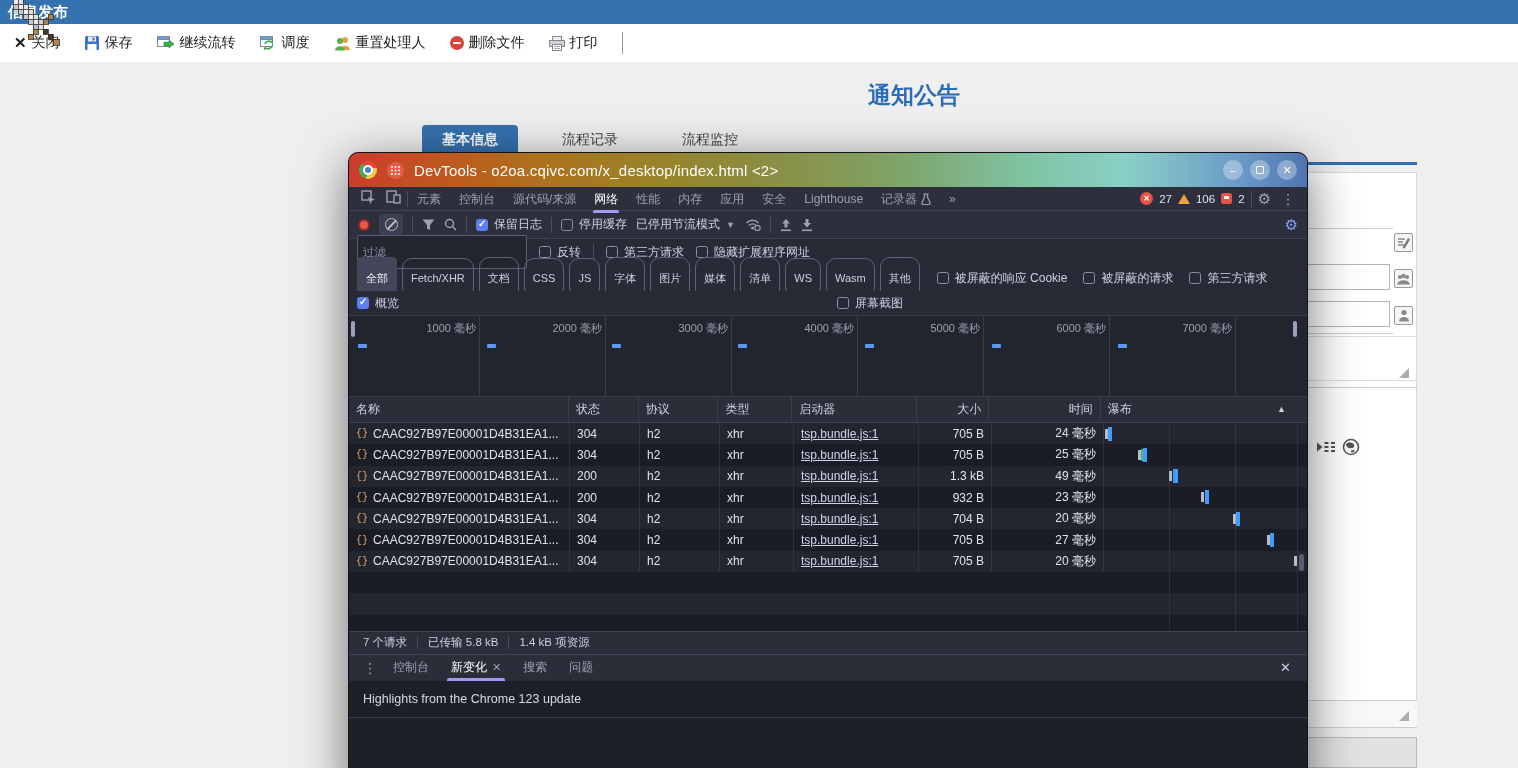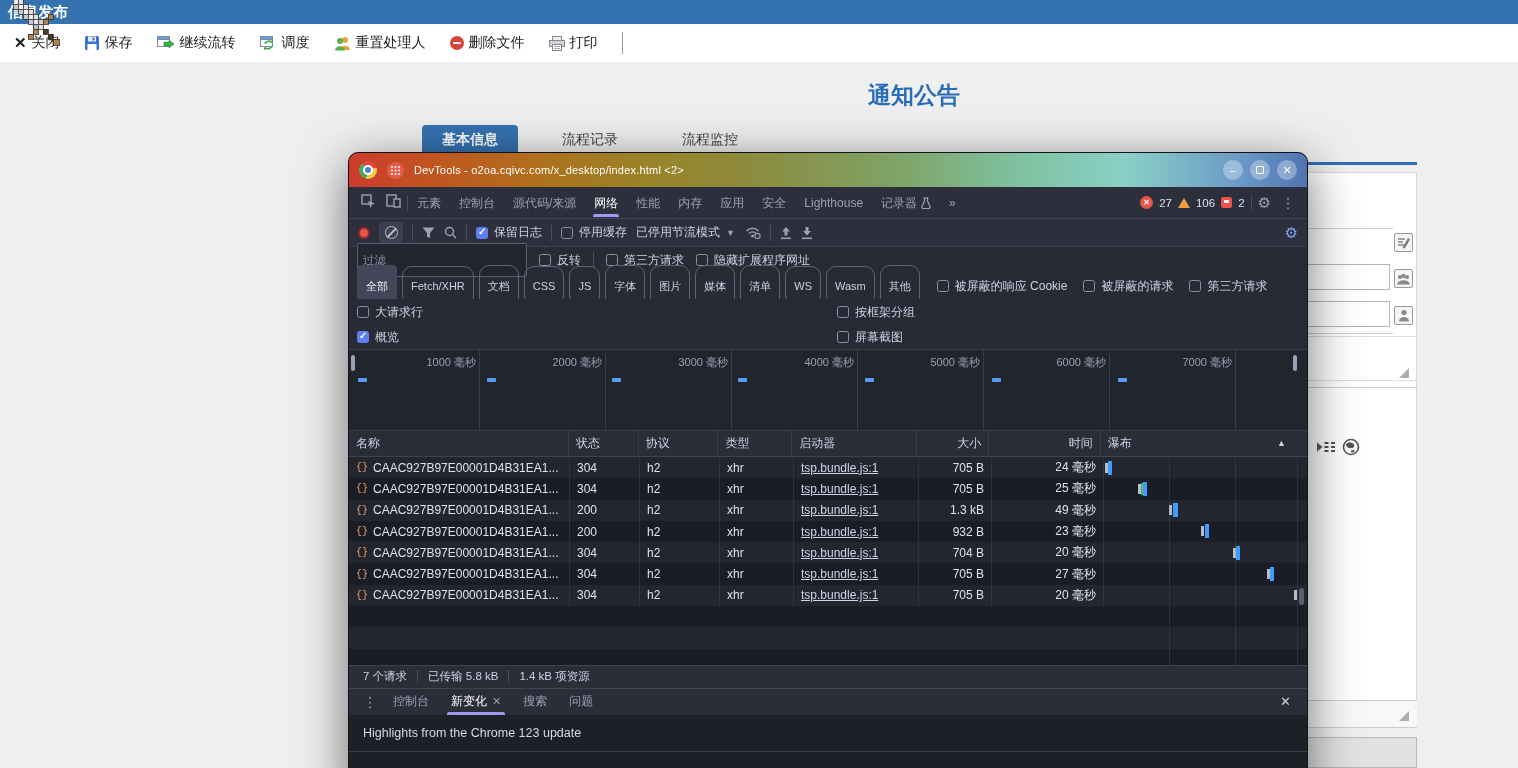--- a/index.html
+++ b/index.html
@@ -31,25 +31,25 @@
 
 .sword{position:absolute;left:6px;top:-8px;z-index:60;pointer-events:none}
 
 .dt{position:absolute;left:348px;top:152px;width:960px;height:648px;z-index:20;border-radius:10px 10px 0 0;background:#1e2028;border:1px solid #12131b;box-shadow:0 12px 50px rgba(0,0,0,.55)}
 .dt-titlebar{height:34px;border-radius:9px 9px 0 0;display:flex;align-items:center;gap:10px;padding:0 10px;background:linear-gradient(90deg,#cd3a2d 0%,#c0561f 9%,#ac731d 21%,#97852b 33%,#8b8d41 43%,#7fa367 57%,#7fc4a4 71%,#8ad0c6 81%,#6b9ac8 93%,#4f74b0 100%)}
 .chrome{width:18px;height:18px;border-radius:50%;background:conic-gradient(from -45deg,#e8453c 0 33%,#f6c945 33% 66%,#4aa85c 66% 100%);position:relative}
 .chrome::before{content:"";position:absolute;left:4px;top:4px;width:10px;height:10px;border-radius:50%;background:#fff}
 .chrome::after{content:"";position:absolute;left:6px;top:6px;width:6px;height:6px;border-radius:50%;background:#4a7fd0}
 .apps-badge{width:17px;height:17px;border-radius:50%;background:#e55c47;position:relative}
 .apps-badge::after{content:"";position:absolute;left:4px;top:4px;width:2px;height:2px;border-radius:50%;background:#fff;box-shadow:3.5px 0 #fff,7px 0 #fff,0 3.5px #fff,3.5px 3.5px #fff,7px 3.5px #fff,0 7px #fff,3.5px 7px #fff,7px 7px #fff}
-.dt-title{color:#fff;font-size:11px;letter-spacing:.2px}
+.dt-title{color:#fff;font-size:15px;letter-spacing:.2px}
 .win-controls{margin-left:auto;display:flex;gap:7px}
 .wbtn{width:20px;height:20px;border-radius:50%;background:rgba(255,255,255,.32);color:#fff;display:flex;align-items:center;justify-content:center;font-size:11px;line-height:1}
 .wbtn .sq{width:8px;height:8px;border:1.5px solid #fff;border-radius:1px}
-.dt-tabbar{height:32px;background:#2d2f3d;border-bottom:1px solid #404356;display:flex;align-items:center;padding:0 8px;font-size:12px;color:#9aa0b5}
+.dt-tabbar{height:24px;background:#2d2f3d;border-bottom:1px solid #404356;display:flex;align-items:center;padding:0 8px;font-size:12px;color:#9aa0b5}
 .dt-tab{padding:0 9px;height:28px;line-height:28px;position:relative;white-space:nowrap;cursor:pointer}
 .dt-tab.active{color:#fff}
 .dt-tab.active::after{content:"";position:absolute;left:8px;right:8px;bottom:0;height:3px;background:#9d99f5;border-radius:2px 2px 0 0}
 .vdiv{width:1px;height:16px;background:#4a4e60;flex:none}
 .dt-badges{margin-left:auto;display:flex;align-items:center;gap:6px;font-size:11.5px;color:#dfe2ee}
 .ico-err{width:13px;height:13px;border-radius:50%;background:#e8544a;color:#fff;font-size:8px;line-height:13px;text-align:center;font-weight:bold}
 .tri-warn{width:0;height:0;border-left:6px solid transparent;border-right:6px solid transparent;border-bottom:10px solid #f0a13c}
 .ico-iss{width:11px;height:11px;background:#e8544a;border-radius:2.5px;position:relative}
 .ico-iss::after{content:"";position:absolute;left:3px;top:3px;width:5px;height:3px;background:#fff;border-radius:.5px}
 .gear{font-size:15px;color:#9aa0b5;line-height:1}
@@ -400,30 +400,20 @@
           <span class="cb"></span>
           <span>被屏蔽的请求</span>
         </span>
       <span class="cblab">
           <span class="cb"></span>
           <span>第三方请求</span>
         </span>
     </span>
   </div>
 
-  <div class="dt-optrow">
-    <span class="cblab">
-        <span class="cb"></span>
-        <span>大请求行</span>
-      </span>
-    <span class="opt2 cblab">
-        <span class="cb"></span>
-        <span>按框架分组</span>
-      </span>
-  </div>
   <div class="dt-optrow" style="height:24px">
     <span class="cblab">
         <span class="cb on"></span>
         <span>概览</span>
       </span>
     <span class="opt2 cblab">
         <span class="cb"></span>
         <span>屏幕截图</span>
       </span>
   </div>

